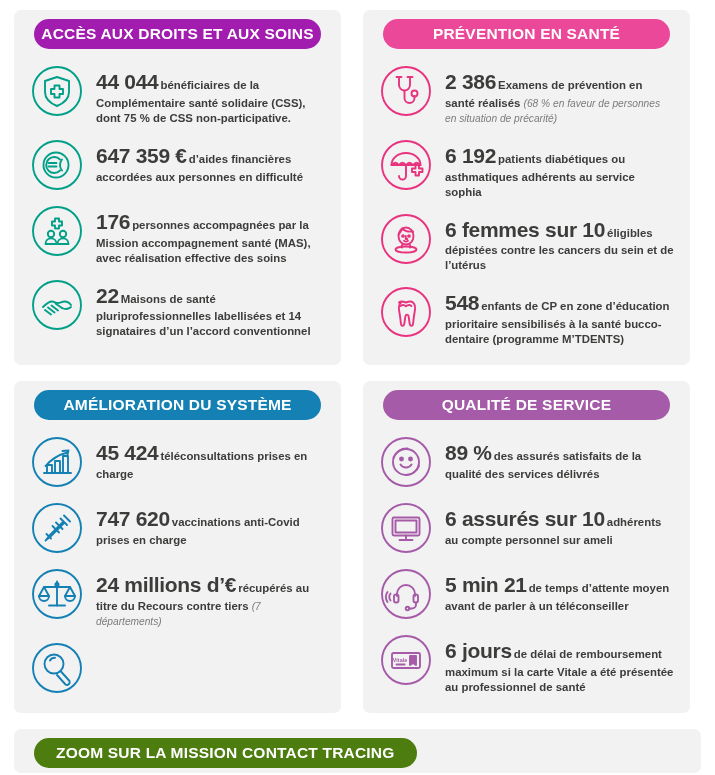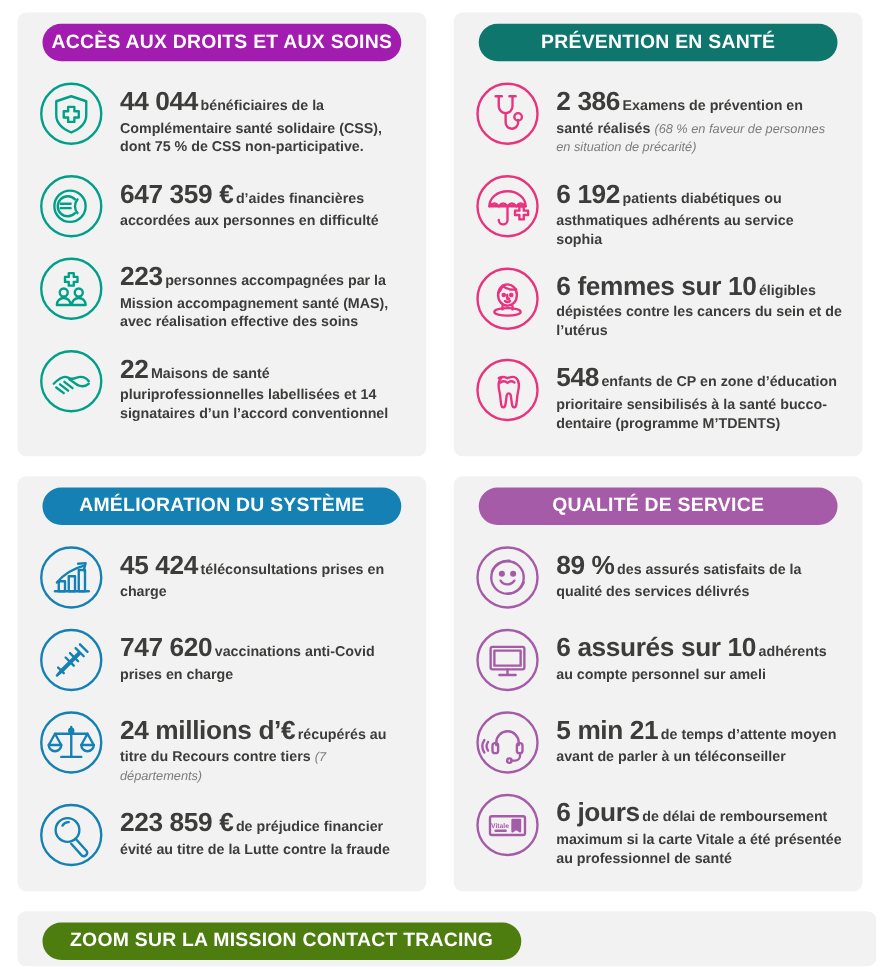--- a/index.html
+++ b/index.html
@@ -123,37 +123,37 @@
             <div class="icon-wrap">
               <svg width="54" height="54" viewBox="0 0 54 54" fill="none" stroke="#00a088" stroke-width="1.9" stroke-linecap="round" stroke-linejoin="round">
                 <circle cx="27" cy="27" r="24"></circle>
                 <path d="M25 14.5 h4 v3 h3 v4 h-3 v3 h-4 v-3 h-3 v-4 h3 z"></path>
                 <circle cx="21" cy="30" r="3.2"></circle>
                 <path d="M15.5 40 c0-3.4 2.5-5.6 5.5-5.6 s5.5 2.2 5.5 5.6 z"></path>
                 <circle cx="33" cy="30" r="3.2"></circle>
                 <path d="M27.5 40 c0-3.4 2.5-5.6 5.5-5.6 s5.5 2.2 5.5 5.6 z"></path>
               </svg>
             </div>
-            <div class="row-text"><span class="big">223</span><span class="tail">personnes accompagnées par la Mission accompagnement santé (MAS), avec réalisation effective des soins</span></div>
+            <div class="row-text"><span class="big">176</span><span class="tail">personnes accompagnées par la Mission accompagnement santé (MAS), avec réalisation effective des soins</span></div>
           </div>
           <div class="row">
             <div class="icon-wrap">
               <svg width="54" height="54" viewBox="0 0 54 54" fill="none" stroke="#00a088" stroke-width="1.9" stroke-linecap="round" stroke-linejoin="round">
                 <circle cx="27" cy="27" r="24"></circle>
                 <path d="M13 29 c3-3 6-5.5 9-5.5 c2.5 0 3.5 1.5 6 1.5 c2 0 4-1.5 6.5-1.5 c3 0 5.5 2 6.5 3.5"></path>
                 <path d="M15 32 l6 4.5 M18 29.5 l6.5 5 M21.5 27.5 l6.5 5 M25.5 25.5 l6.5 4.5"></path>
                 <path d="M32 30 c3 1.5 6 1.5 9-1"></path>
               </svg>
             </div>
             <div class="row-text"><span class="big">22</span><span class="tail">Maisons de santé pluriprofessionnelles labellisées et 14 signataires  d’un l’accord conventionnel</span></div>
           </div>
         </div>
       </div>
       <div class="panel">
-        <div class="panel-header" style="background: #0f766e;">PRÉVENTION EN SANTÉ</div>
+        <div class="panel-header" style="background: #ec4899;">PRÉVENTION EN SANTÉ</div>
         <div class="rows">
           <div class="row">
             <div class="icon-wrap">
               <svg width="54" height="54" viewBox="0 0 54 54" fill="none" stroke="#e8337f" stroke-width="1.9" stroke-linecap="round" stroke-linejoin="round">
                 <circle cx="27" cy="27" r="24"></circle>
                 <path d="M20 13 v8 a5.5 5.5 0 0 0 11 0 v-8"></path>
                 <path d="M17.5 13 h5 M28.5 13 h5"></path>
                 <path d="M25.5 27 v7 a5 5 0 0 0 10 0 v-2"></path>
                 <circle cx="35.5" cy="29.5" r="3"></circle>
               </svg>
@@ -248,21 +248,20 @@
           </div>
           <div class="row">
             <div class="icon-wrap">
               <svg width="54" height="54" viewBox="0 0 54 54" fill="none" stroke="#1480b4" stroke-width="1.9" stroke-linecap="round" stroke-linejoin="round">
                 <circle cx="27" cy="27" r="24"></circle>
                 <circle cx="24" cy="23" r="9.5"></circle>
                 <path d="M20 19.5 a5.5 5.5 0 0 1 5-2.8"></path>
                 <path d="M30.5 30 l9 10 a2.8 2.8 0 0 1-4 3.5 l-8.5-9.5"></path>
               </svg>
             </div>
-            <div class="row-text"><span class="big">223 859 €</span><span class="tail">de préjudice financier évité au titre de la Lutte contre la fraude</span></div>
           </div>
         </div>
       </div>
       <div class="panel">
         <div class="panel-header" style="background: rgb(165, 91, 168);">QUALITÉ DE SERVICE</div>
         <div class="rows">
           <div class="row">
             <div class="icon-wrap">
               <svg width="54" height="54" viewBox="0 0 54 54" fill="none" stroke="#a55ba8" stroke-width="1.9" stroke-linecap="round" stroke-linejoin="round">
                 <circle cx="27" cy="27" r="24"></circle>

